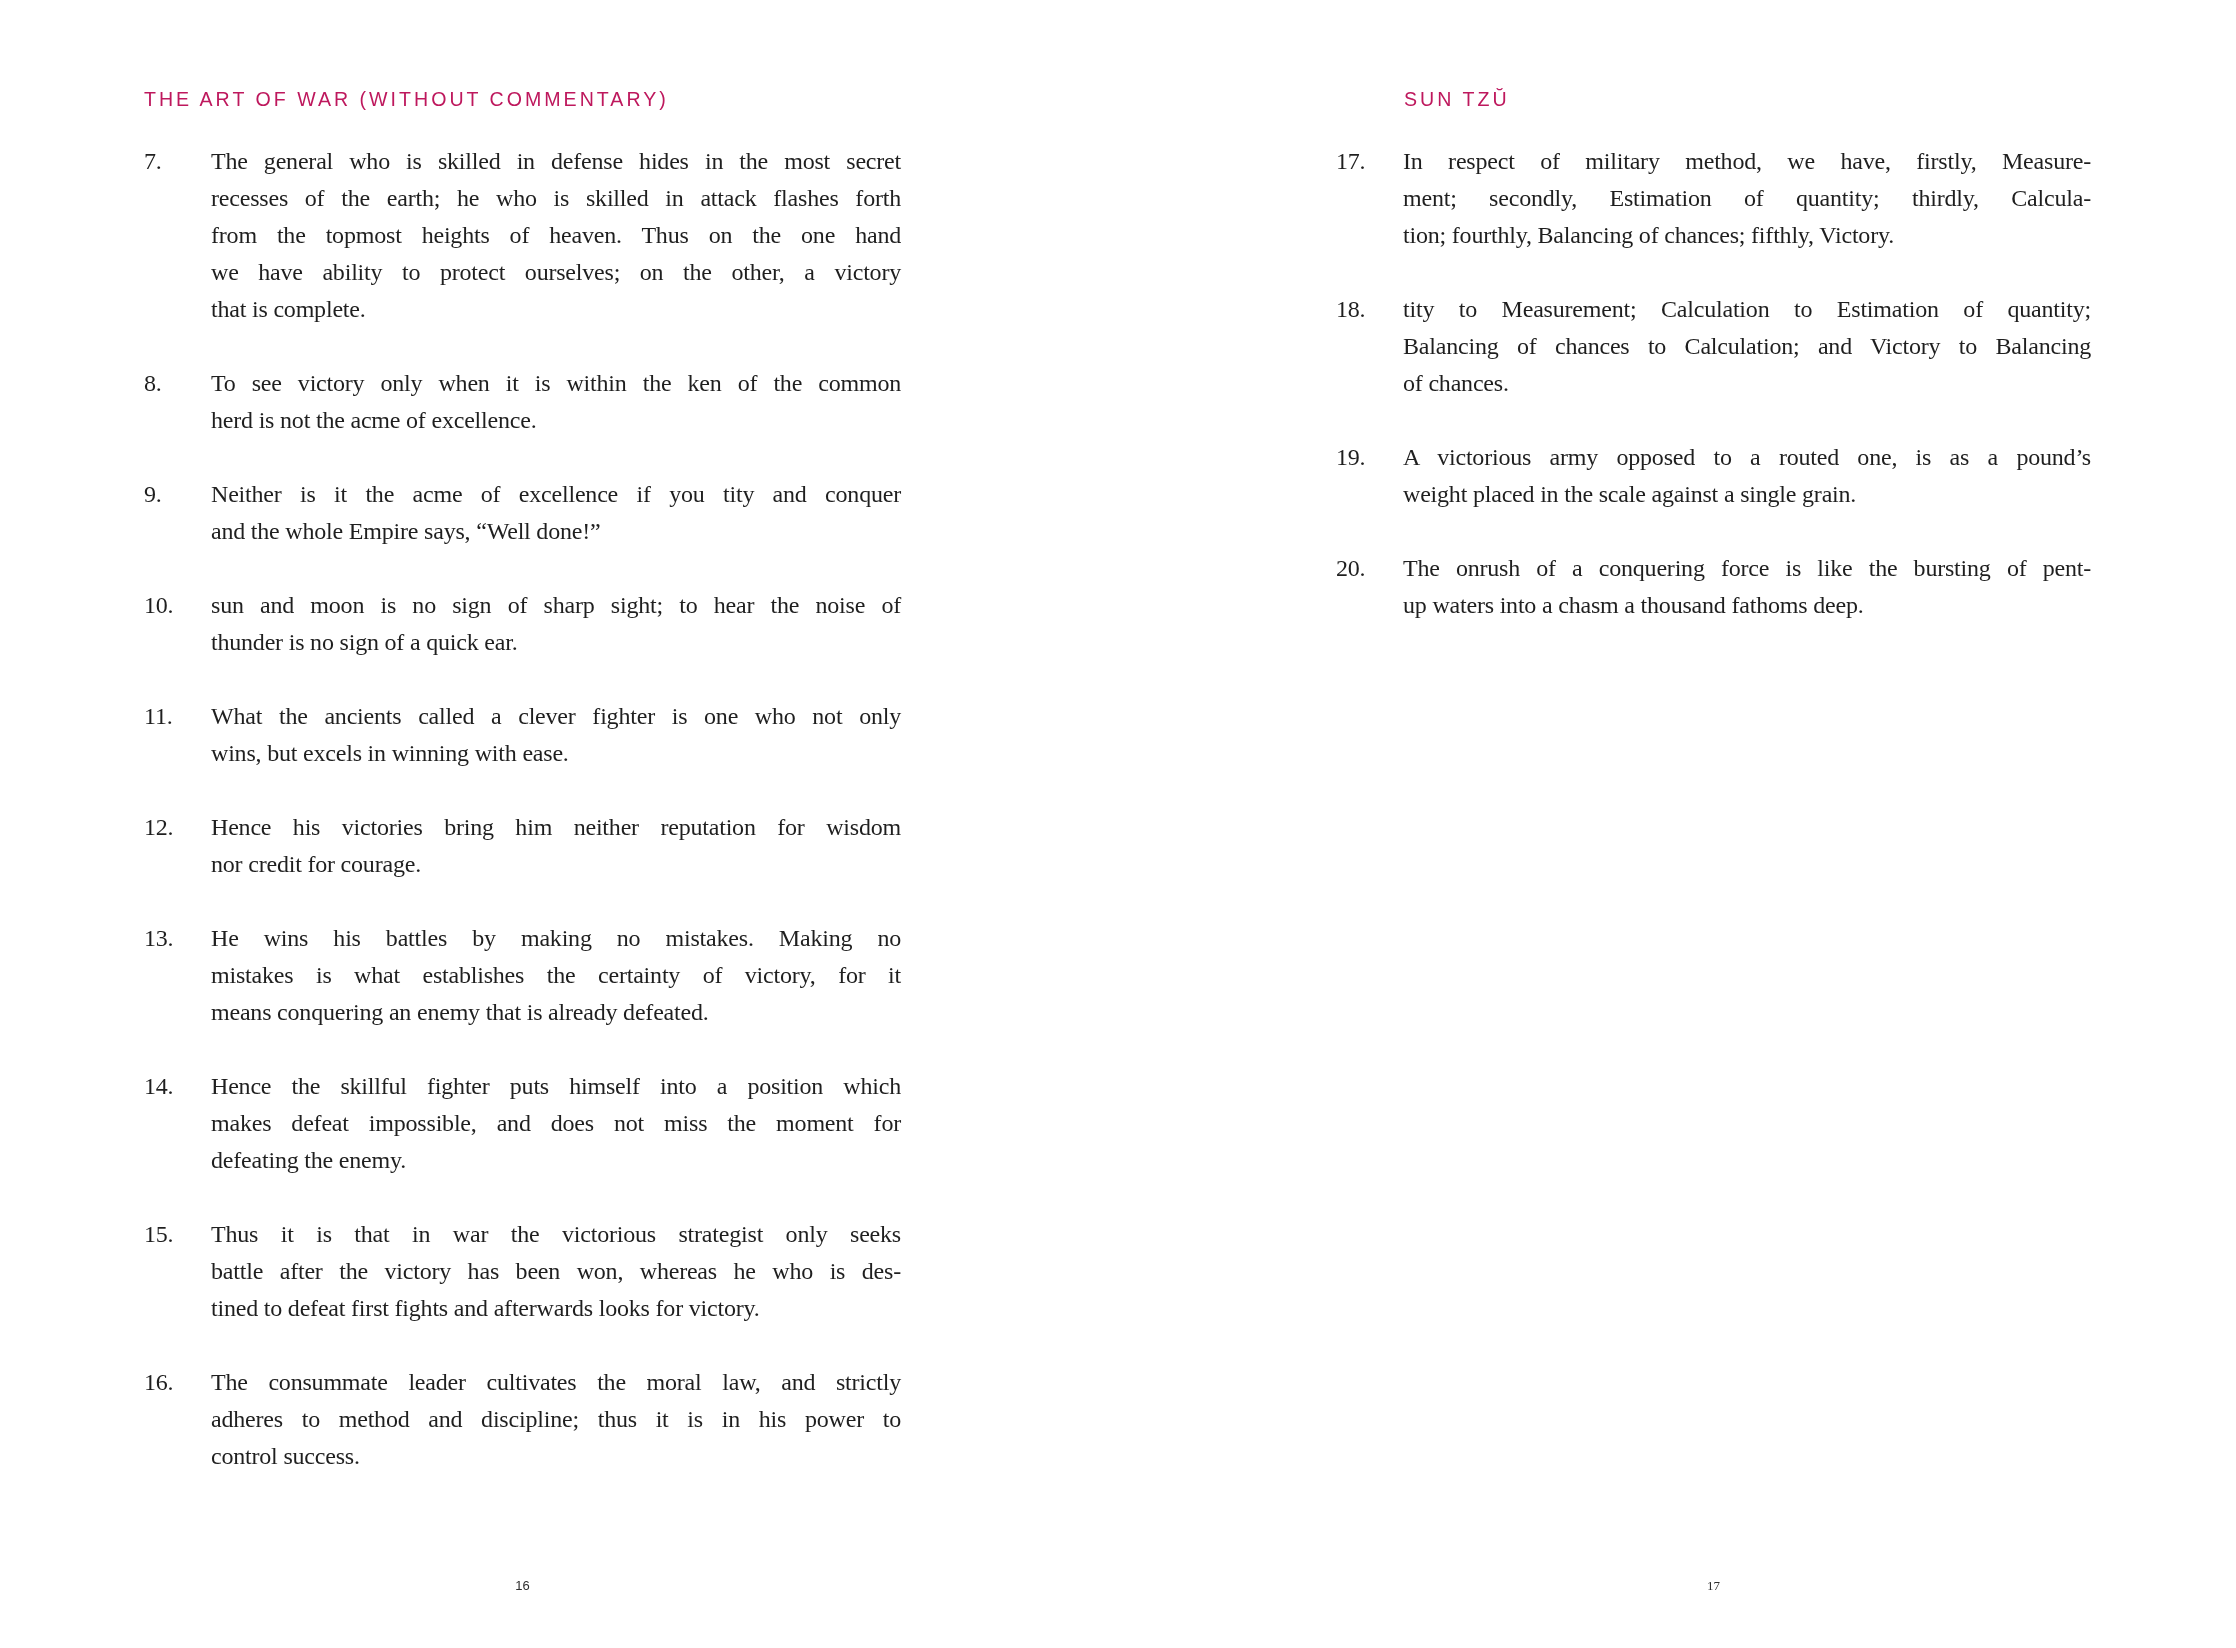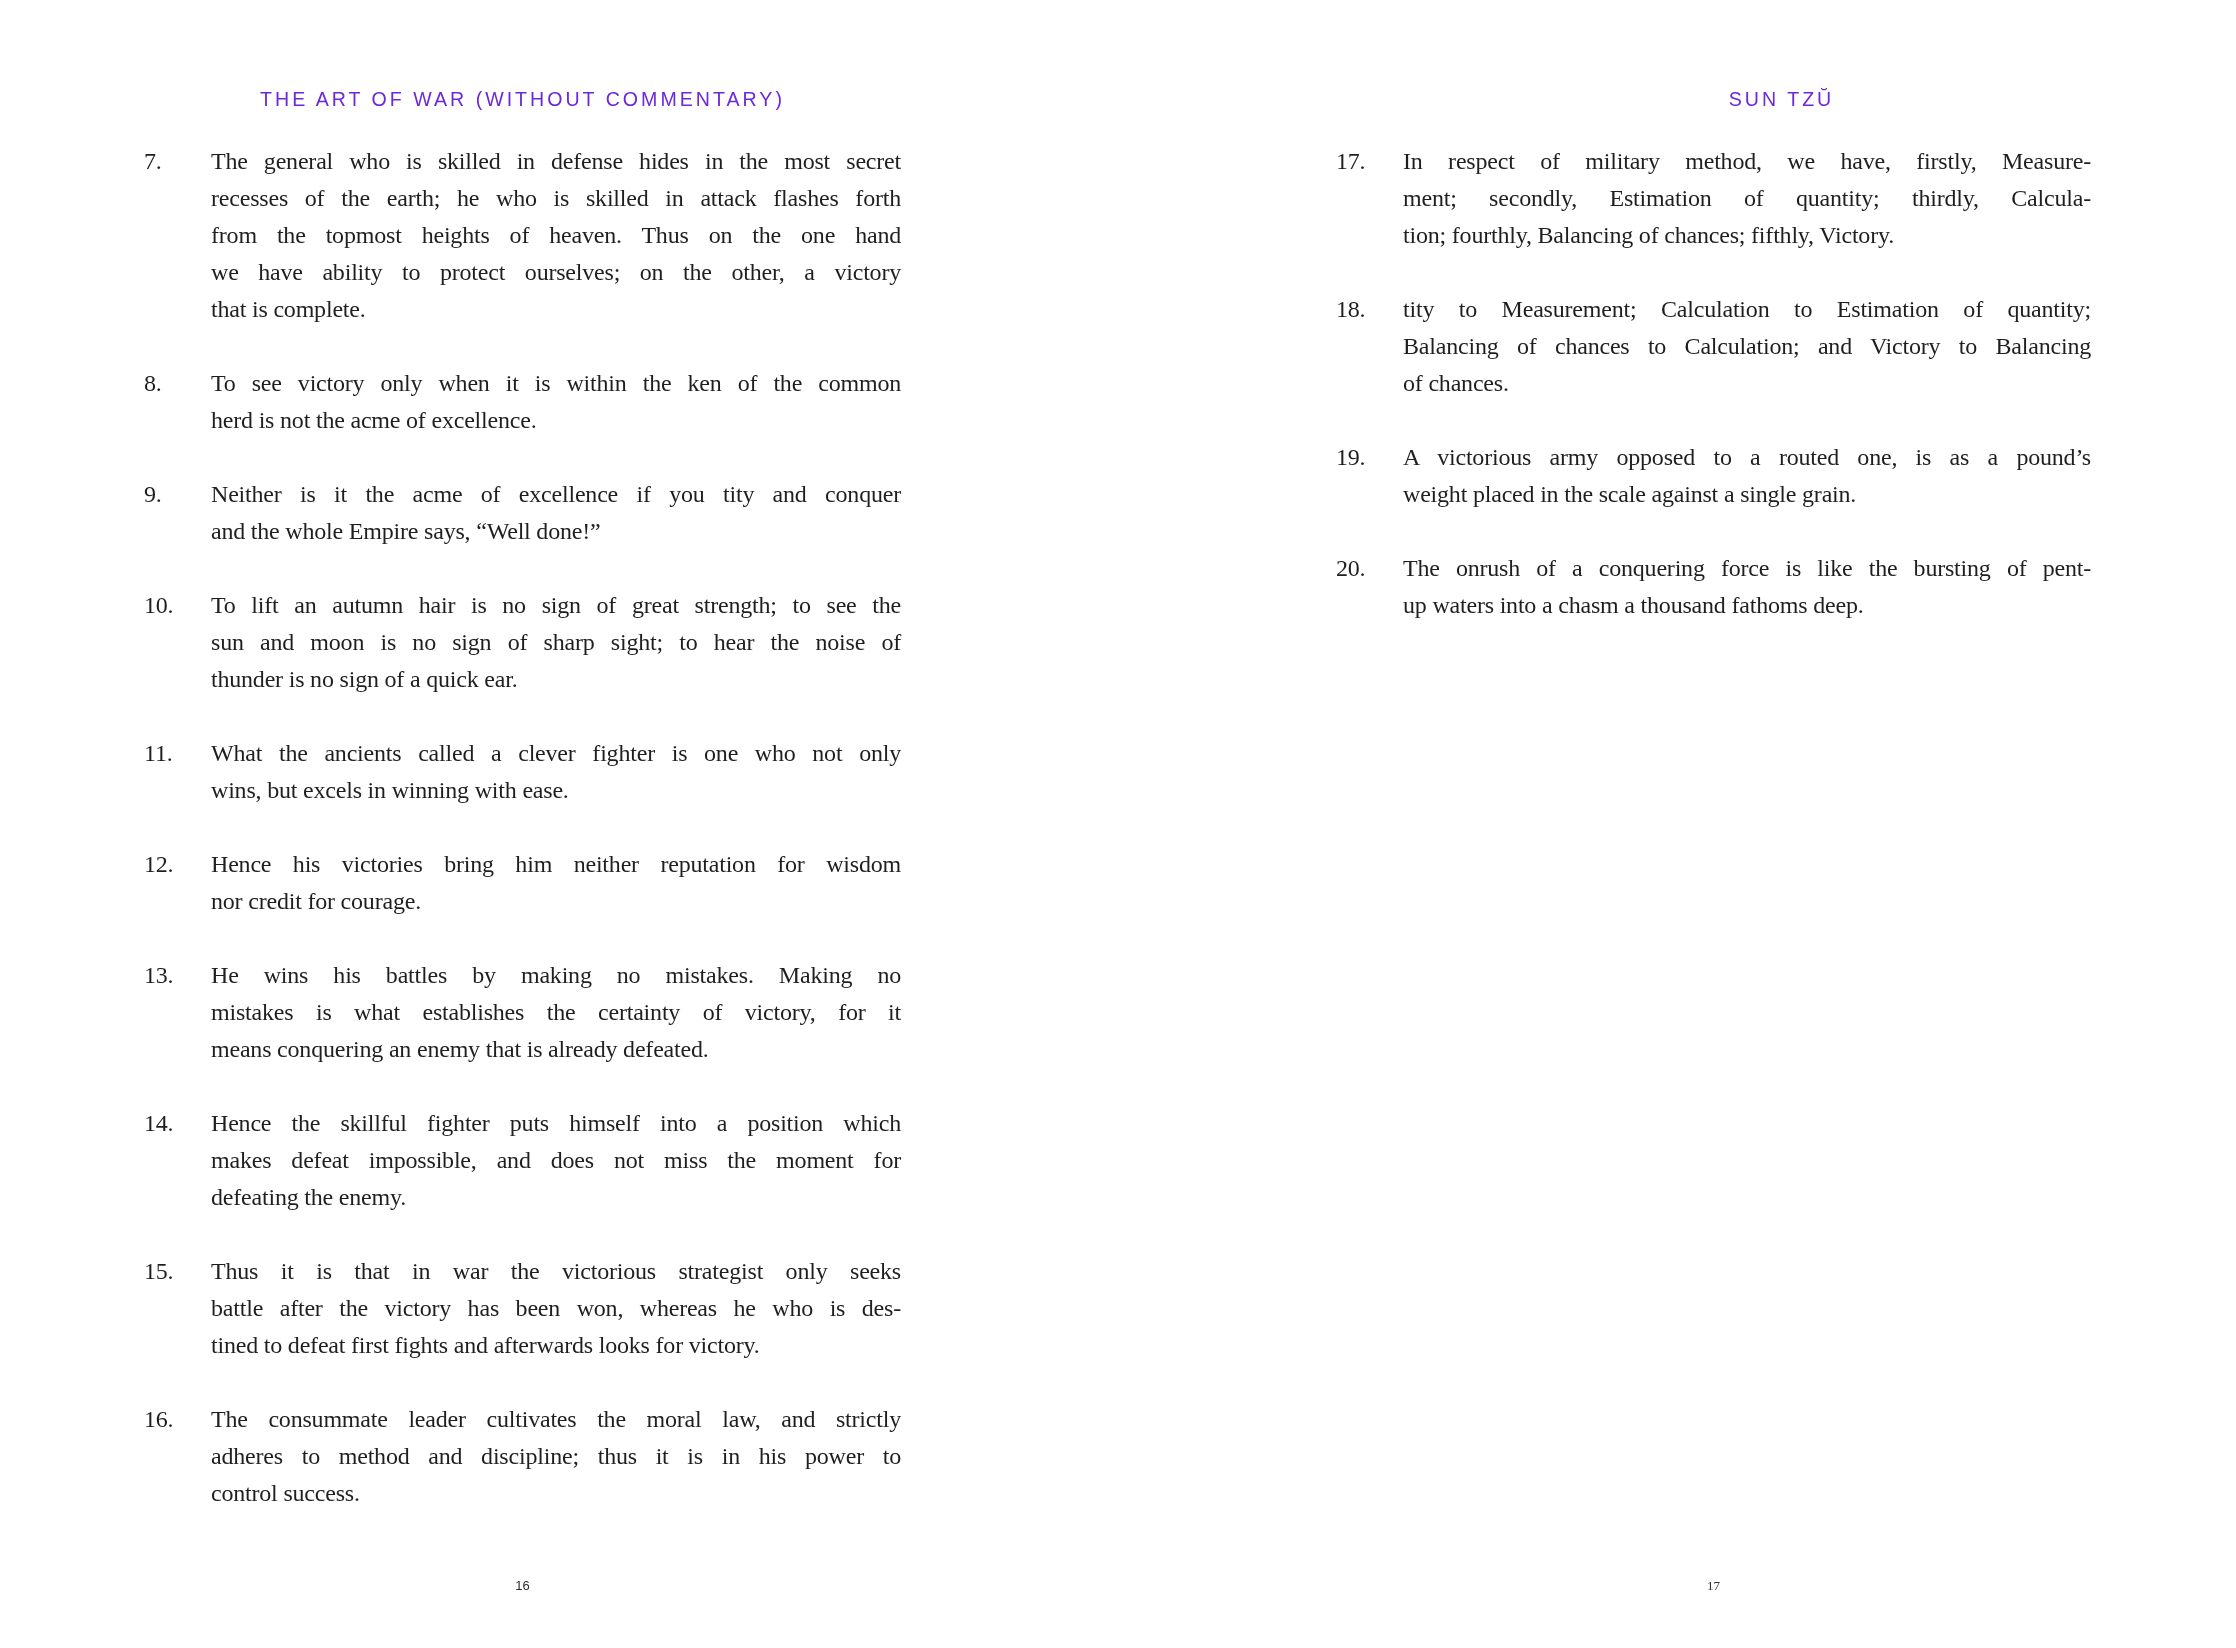--- a/index.html
+++ b/index.html
@@ -13,22 +13,22 @@
     height: 1648px;
     overflow: hidden;
   }
   .running-header {
     position: absolute;
     top: 88px;
     font-family: "Liberation Sans", sans-serif;
     font-size: 19.6px;
     font-weight: 400;
     letter-spacing: 3px;
-    color: #6d28d9;
-    text-align: center;
+    color: #be185d;
+    text-align: left;
     text-transform: uppercase;
     line-height: 22.4px;
   }
   .header-left  { left: 144px;  width: 757px; }
   .header-right { left: 1404px; width: 755px; }
 
   .items {
     position: absolute;
     top: 143px;
     margin: 0;
@@ -102,21 +102,20 @@
         <li>
           <span class="item-number">9.</span>
           <div>
             <div class="item-line">Neither is it the acme of excellence if you tity and conquer</div>
             <div class="item-line last-line">and the whole Empire says, “Well done!”</div>
           </div>
         </li>
         <li>
           <span class="item-number">10.</span>
           <div>
-            <div class="item-line">To lift an autumn hair is no sign of great strength; to see the</div>
             <div class="item-line">sun and moon is no sign of sharp sight; to hear the noise of</div>
             <div class="item-line last-line">thunder is no sign of a quick ear.</div>
           </div>
         </li>
         <li>
           <span class="item-number">11.</span>
           <div>
             <div class="item-line">What the ancients called a clever fighter is one who not only</div>
             <div class="item-line last-line">wins, but excels in winning with ease.</div>
           </div>

